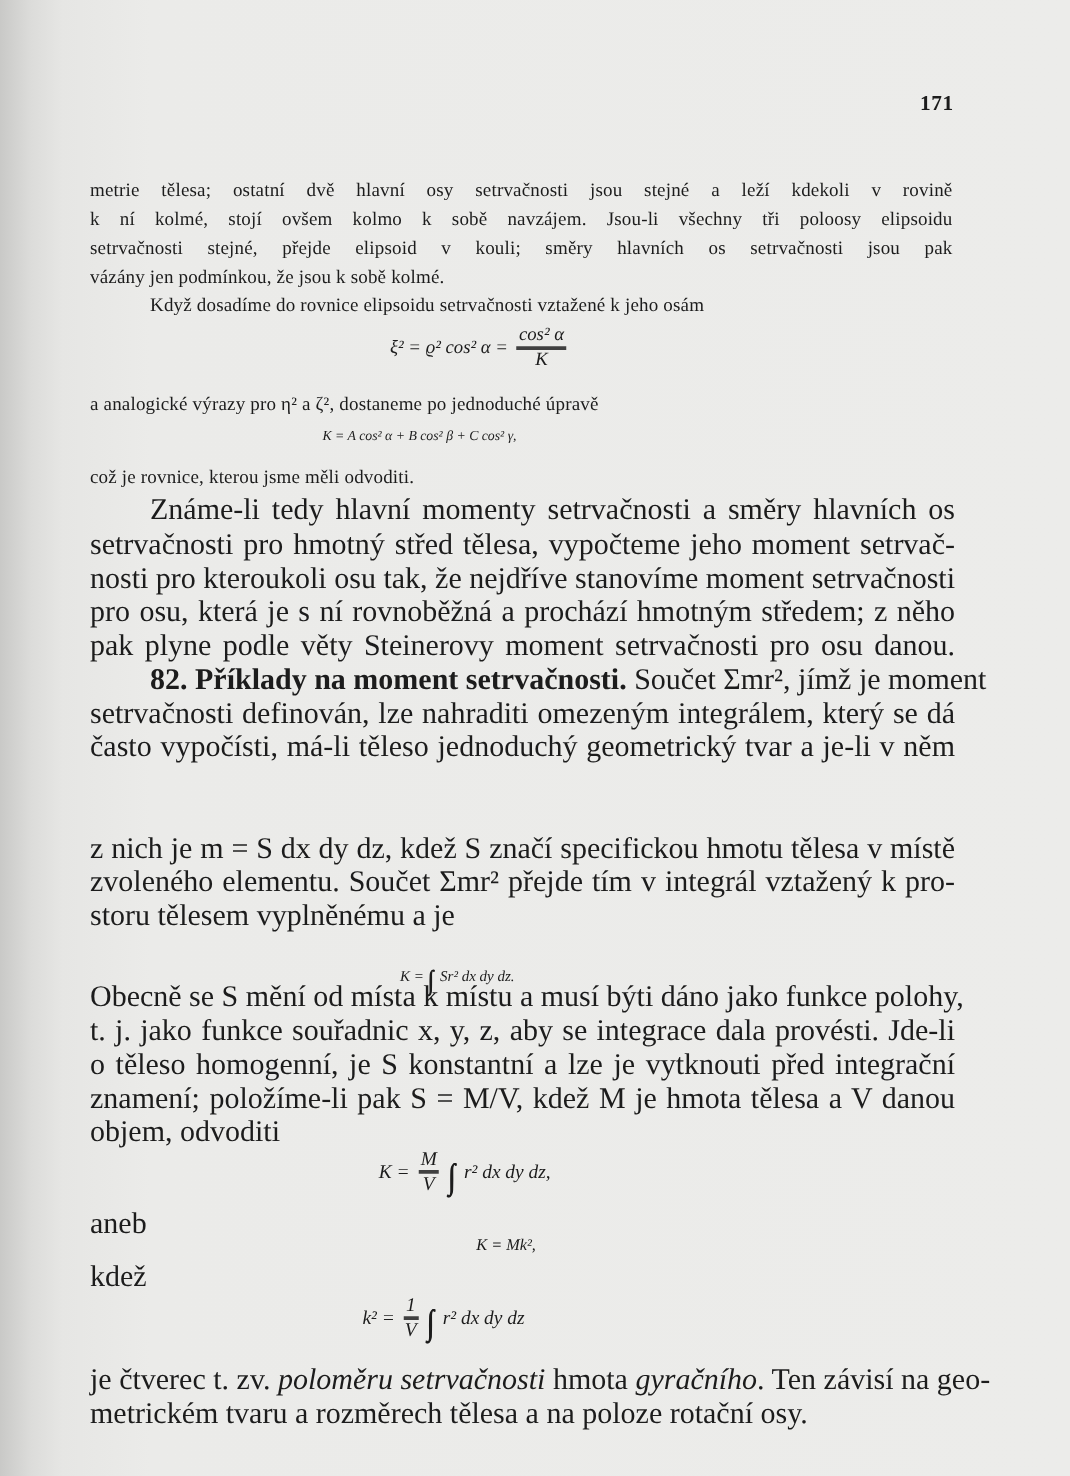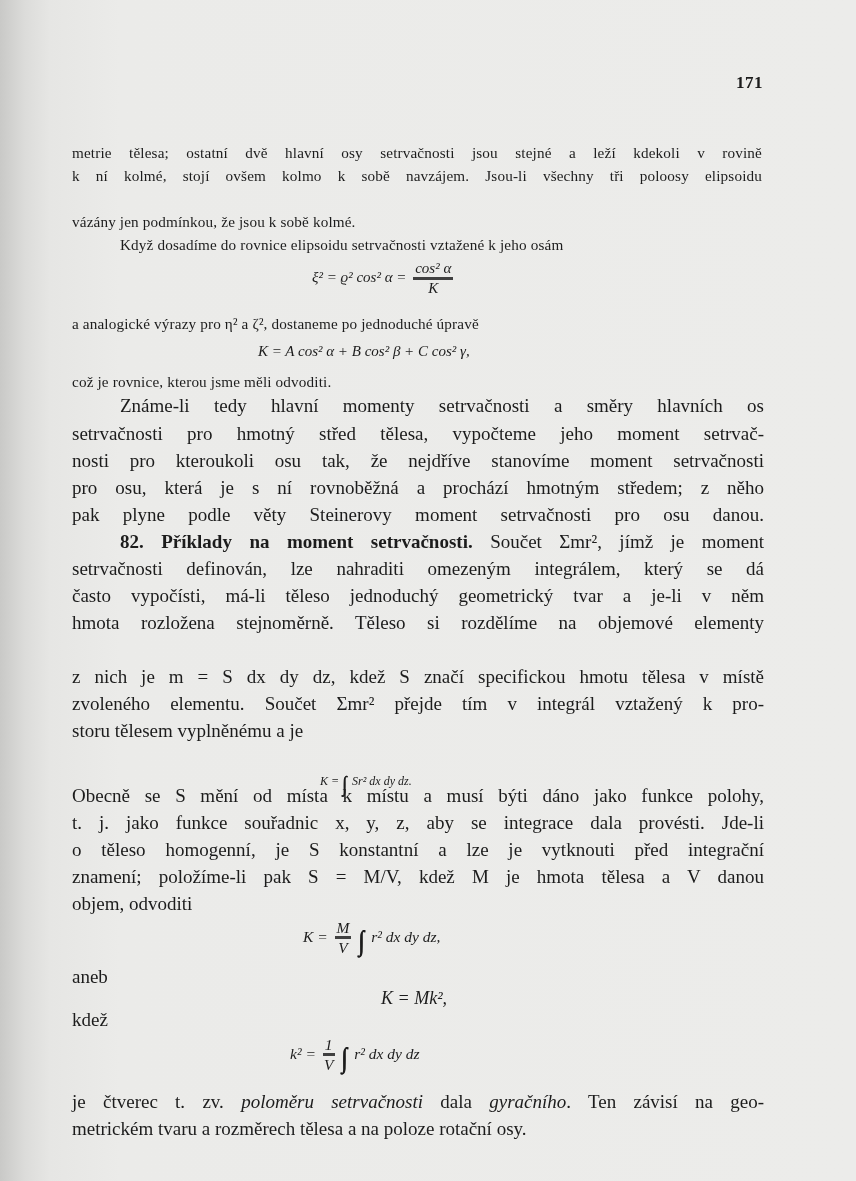--- a/index.html
+++ b/index.html
@@ -11,72 +11,72 @@
     color: #1c1c1c;
     position: relative;
   }
   .page { position: absolute; left: 0; top: 0; width: 856px; height: 920px; margin-top: 23px; }
   .pagenum {
     position: absolute; left: 736px; top: 50px;
     font-size: 17px; font-weight: bold; letter-spacing: 0.5px;
   }
   .line { position: absolute; white-space: nowrap; }
   .small { font-size: 15.2px; left: 72px; width: 690px; letter-spacing: 0.15px; }
-  .big { font-size: 19px; left: 72px; width: 692px; }
+  .big { font-size: 24px; left: 72px; width: 692px; }
   .justify { text-align: justify; text-align-last: justify; }
   .indent { left: 120px !important; width: 644px !important; }
   .eq { position: absolute; white-space: nowrap; font-style: italic; }
   .frac { display: inline-block; text-align: center; vertical-align: middle; margin: 0 3px; }
   .frac .num { display: block; border-bottom: 3px solid #404040; padding: 0 2px; line-height: 1.05; }
   .frac .den { display: block; line-height: 1.15; }
   .int { font-style: normal; font-size: 1.8em; vertical-align: -0.3em; letter-spacing: -0.25em; margin-right: 0.25em; transform: scaleX(0.7); display: inline-block; }
   b.head { font-weight: bold; }
   i { font-style: italic; }
 </style>
 </head>
 <body>
 
 <div class="page">
 
   <div class="pagenum">171</div>
 
   <div class="line small justify" style="top:121px;">metrie tělesa; ostatní dvě hlavní osy setrvačnosti jsou stejné a leží kdekoli v rovině</div>
   <div class="line small justify" style="top:144px;">k ní kolmé, stojí ovšem kolmo k sobě navzájem. Jsou-li všechny tři poloosy elipsoidu</div>
+  <div class="line small justify" style="top:167px;">setrvačnosti stejné, přejde elipsoid v kouli; směry hlavních os setrvačnosti jsou pak</div>
   <div class="line small" style="top:190px;">vázány jen podmínkou, že jsou k sobě kolmé.</div>
 
   <div class="line small indent" style="top:213px; text-align:left;">Když dosadíme do rovnice elipsoidu setrvačnosti vztažené k jeho osám</div>
 
   <div class="eq" style="left:312px; top:238px; font-size:15px;">
     <span>ξ² = ϱ² cos² α =</span>
     <span class="frac">
       <span class="num">cos² α</span>
       <span class="den">K</span>
     </span>
   </div>
 
   <div class="line small" style="top:292px;">a analogické výrazy pro η² a ζ², dostaneme po jednoduché úpravě</div>
 
-  <div class="eq" style="left:258px; top:320px; font-size:15px;">K = A cos² α + B cos² β + C cos² γ,</div>
+  <div class="eq" style="left:258px; top:320px; font-size:11px;">K = A cos² α + B cos² β + C cos² γ,</div>
 
   <div class="line small" style="top:350px;">což je rovnice, kterou jsme měli odvoditi.</div>
 
   <div class="line big justify indent" style="top:372px;">Známe-li tedy hlavní momenty setrvačnosti a směry hlavních os</div>
   <div class="line big justify" style="top:400px;">setrvačnosti pro hmotný střed tělesa, vypočteme jeho moment setrvač-</div>
   <div class="line big justify" style="top:427px;">nosti pro kteroukoli osu tak, že nejdříve stanovíme moment setrvačnosti</div>
   <div class="line big justify" style="top:454px;">pro osu, která je s ní rovnoběžná a prochází hmotným středem; z něho</div>
   <div class="line big justify" style="top:481px;">pak plyne podle věty Steinerovy moment setrvačnosti pro osu danou.</div>
 
   <div class="line big justify indent" style="top:508px;">
     <b class="head">82.</b>
     <b class="head">Příklady na moment setrvačnosti.</b>
     <span>Součet Σmr², jímž je moment</span>
   </div>
   <div class="line big justify" style="top:535px;">setrvačnosti definován, lze nahraditi omezeným integrálem, který se dá</div>
   <div class="line big justify" style="top:562px;">často vypočísti, má-li těleso jednoduchý geometrický tvar a je-li v něm</div>
-  <div class="line big justify" style="top:589px;">hmota rozložena stejnoměrně. Těleso si rozdělíme na objemové elementy</div>
   <div class="line big justify" style="top:643px;">z nich je m = S dx dy dz, kdež S značí specifickou hmotu tělesa v místě</div>
   <div class="line big justify" style="top:670px;">zvoleného elementu. Součet Σmr² přejde tím v integrál vztažený k pro-</div>
   <div class="line big" style="top:697px;">storu tělesem vyplněnému a je</div>
 
   <div class="eq" style="left:320px; top:749px; font-size:12px;">
     <span>K =</span>
     <span class="int">∫∫∫</span>
     <span>Sr² dx dy dz.</span>
   </div>
 
@@ -91,35 +91,35 @@
     <span class="frac">
       <span class="num">M</span>
       <span class="den">V</span>
     </span>
     <span class="int">∫∫∫</span>
     <span>r² dx dy dz,</span>
   </div>
 
   <div class="line big" style="top:943px;">aneb</div>
 
-  <div class="eq" style="left:381px; top:965px; font-size:18px;">K = Mk²,</div>
+  <div class="eq" style="left:381px; top:965px; font-size:13px;">K = Mk²,</div>
 
   <div class="line big" style="top:986px;">kdež</div>
 
   <div class="eq" style="left:290px; top:1014px; font-size:15.5px;">
     <span>k² =</span>
     <span class="frac">
       <span class="num">1</span>
       <span class="den">V</span>
     </span>
     <span class="int">∫∫∫</span>
     <span>r² dx dy dz</span>
   </div>
 
   <div class="line big justify" style="top:1068px;">
     <span>je čtverec t. zv.</span>
     <i>poloměru setrvačnosti</i>
-    <span>dala</span>
+    <span>hmota</span>
     <i>gyračního</i><span>. Ten závisí na geo-</span>
   </div>
   <div class="line big" style="top:1095px;">metrickém tvaru a rozměrech tělesa a na poloze rotační osy.</div>
 
 </div>
 
 </body></html>

